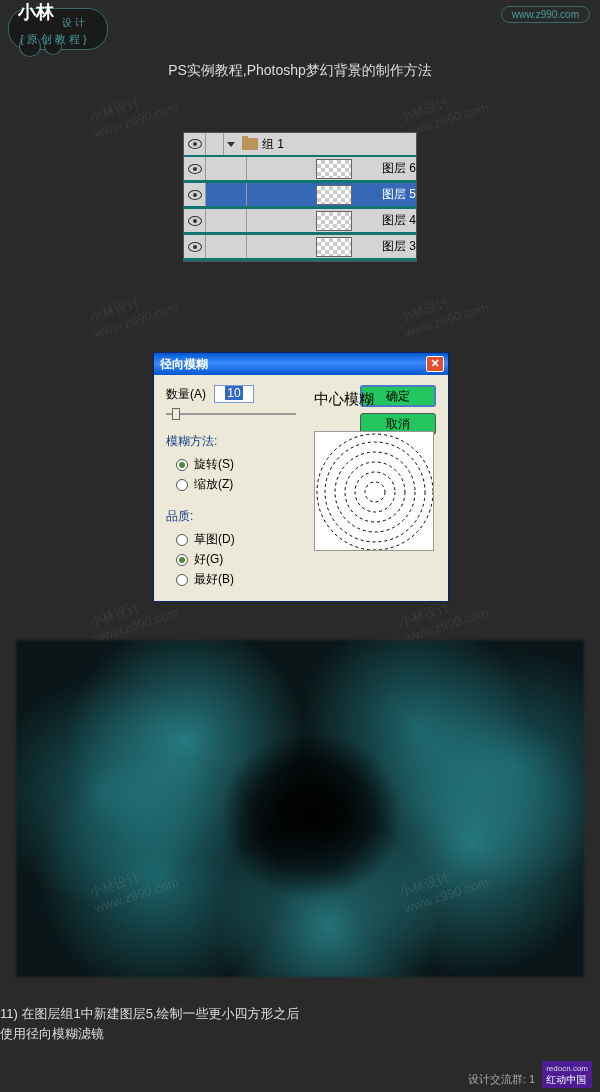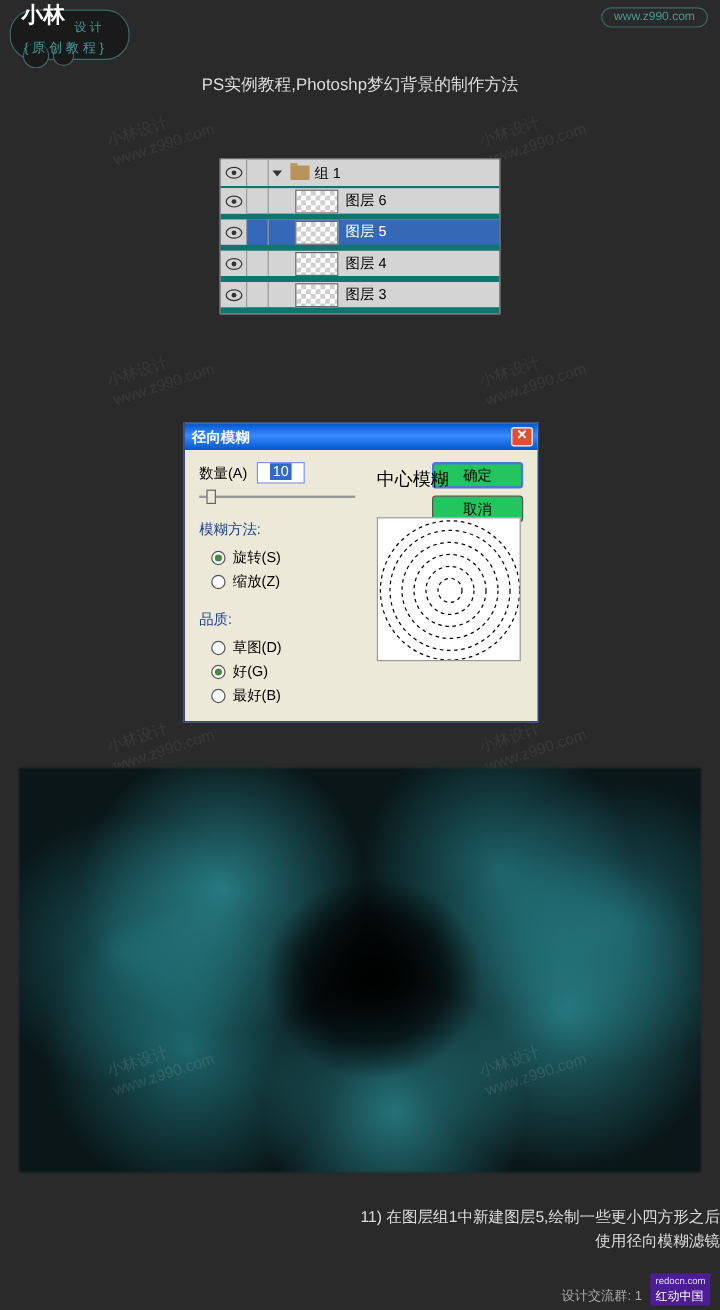--- a/index.html
+++ b/index.html
@@ -88,21 +88,22 @@
       align-items: center;
       height: 24px;
       background: #d4d4d4;
       border-bottom: 2px solid #0f766e;
     }
     .layer-row {
       display: flex;
       align-items: center;
       height: 26px;
       background: #d4d4d4;
-      border-bottom: 5px solid #0f766e;
+      border-bottom: 3px solid #0f766e;
+      justify-content: space-between;
     }
     .layer-row.selected { background: #3668b8; color: #fff; }
     .eye-cell {
       width: 22px;
       height: 100%;
       display: flex;
       align-items: center;
       justify-content: center;
       border-right: 1px solid #999;
       background: #d4d4d4;
@@ -308,21 +309,21 @@
         radial-gradient(circle at 88% 38%, rgba(50,180,195,0.40) 0%, transparent 22%),
         #0a1618;
       filter: blur(1px);
     }
     
     .caption {
       position: absolute;
       top: 1004px;
       left: 0;
       width: 600px;
-      text-align: right;
+      text-align: left;
       font-size: 13px;
       color: #ddd;
       line-height: 1.5;
     }
     
     .footer {
       position: absolute;
       bottom: 4px;
       right: 8px;
       font-size: 11px;

